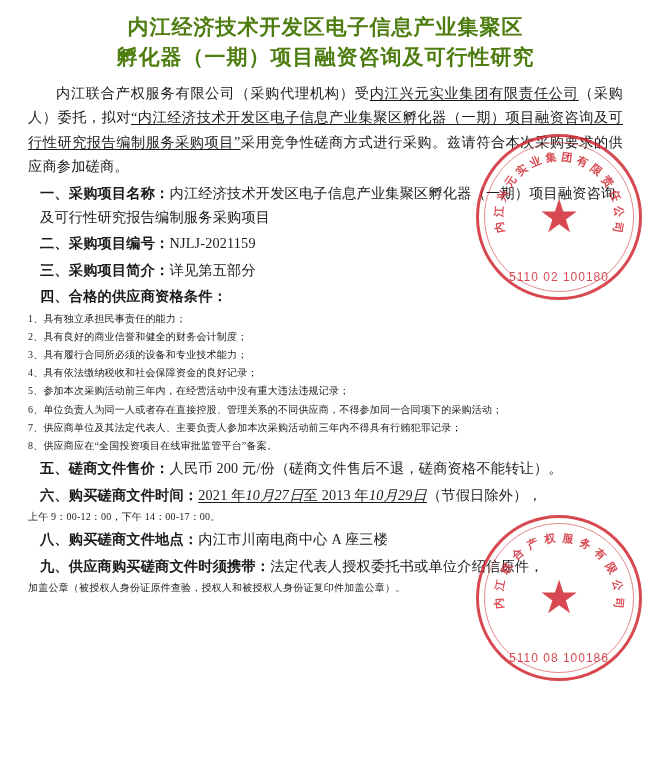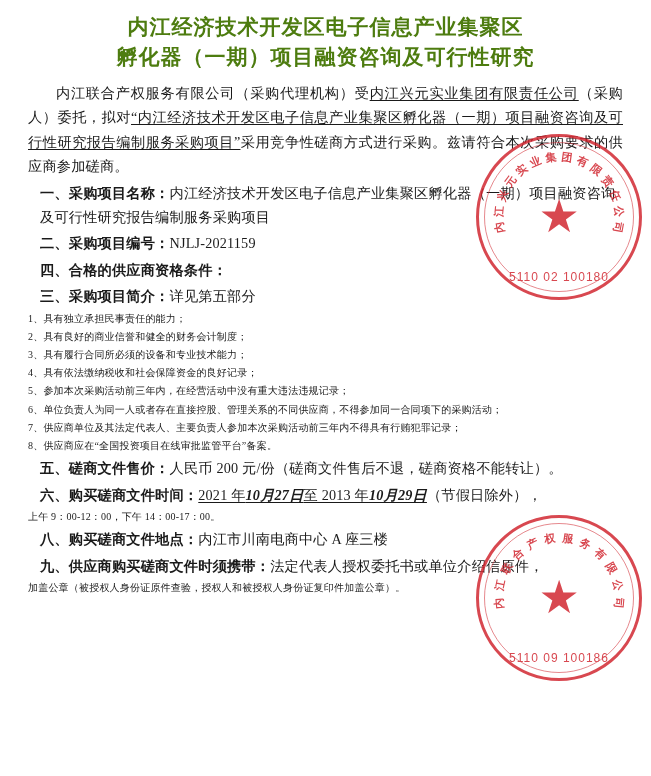--- a/index.html
+++ b/index.html
@@ -61,21 +61,21 @@
     font-size: 10px;
     line-height: 1.72;
     margin: 0 0 1px 0;
     text-align: justify;
     text-justify: inter-ideograph;
     letter-spacing: 0.2px;
   }
   .handwriting {
     font-family: "Liberation Serif", "DejaVu Serif", serif;
     font-style: italic;
-    font-weight: bold;
+    font-weight: normal;
   }
 
   
   .seal {
     position: absolute;
     border-radius: 50%;
     border: 3px solid #d0202a;
     color: #d0202a;
     z-index: 5;
     opacity: 0.82;
@@ -143,23 +143,23 @@
   </div>
 
   <div class="body-area">
 
     <p class="para indent"><span>内江联合产权服务有限公司（采购代理机构）受</span><span class="uline">内江兴元实业集团有限责任公司</span><span>（采购人）委托，拟对</span><span class="uline">“内江经济技术开发区电子信息产业集聚区孵化器（一期）项目融资咨询及可行性研究报告编制服务采购项目”</span><span>采用竞争性磋商方式进行采购。兹请符合本次采购要求的供应商参加磋商。</span></p>
 
     <p class="section-head"><span class="lbl">一、采购项目名称：</span><span>内江经济技术开发区电子信息产业集聚区孵化器（一期）项目融资咨询及可行性研究报告编制服务采购项目</span></p>
 
     <p class="section-head"><span class="lbl">二、采购项目编号：</span><span>NJLJ-2021159</span></p>
 
+    <p class="section-head"><span class="lbl">三、采购项目简介：</span><span>详见第五部分</span></p>
+
     <p class="section-head"><span class="lbl">四、合格的供应商资格条件：</span></p>
-
-    <p class="section-head"><span class="lbl">三、采购项目简介：</span><span>详见第五部分</span></p>
 
     <p class="item">1、具有独立承担民事责任的能力；</p>
     <p class="item">2、具有良好的商业信誉和健全的财务会计制度；</p>
     <p class="item">3、具有履行合同所必须的设备和专业技术能力；</p>
     <p class="item">4、具有依法缴纳税收和社会保障资金的良好记录；</p>
     <p class="item">5、参加本次采购活动前三年内，在经营活动中没有重大违法违规记录；</p>
     <p class="item">6、单位负责人为同一人或者存在直接控股、管理关系的不同供应商，不得参加同一合同项下的采购活动；</p>
     <p class="item">7、供应商单位及其法定代表人、主要负责人参加本次采购活动前三年内不得具有行贿犯罪记录；</p>
     <p class="item">8、供应商应在“全国投资项目在线审批监管平台”备案。</p>
 
@@ -211,16 +211,16 @@
         <span style="transform: translate(9.00977px, -59.3197px) rotate(368.636deg) translate(-50%, -50%);">服</span>
         <span style="transform: translate(26.2167px, -53.9693px) rotate(385.909deg) translate(-50%, -50%);">务</span>
         <span style="transform: translate(41.0589px, -43.7511px) rotate(403.182deg) translate(-50%, -50%);">有</span>
         <span style="transform: translate(52.1979px, -29.5868px) rotate(420.455deg) translate(-50%, -50%);">限</span>
         <span style="transform: translate(58.6288px, -12.7539px) rotate(437.727deg) translate(-50%, -50%);">公</span>
         <span style="transform: translate(59.7717px, 5.22934px) rotate(455deg) translate(-50%, -50%);">司</span>
       </div>
     <div class="star">
         <span>★</span>
       </div>
-    <div class="bottom-text">5110 09 100186</div>
+    <div class="bottom-text">5110 08 100186</div>
   </div>
 
 </div>
 
 </body></html>

